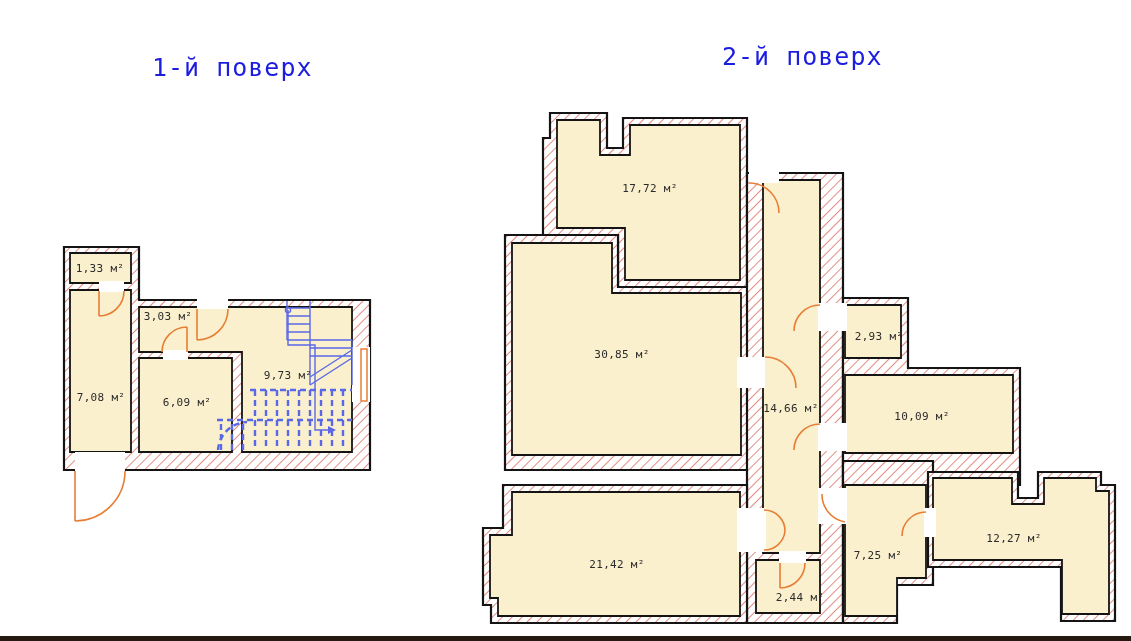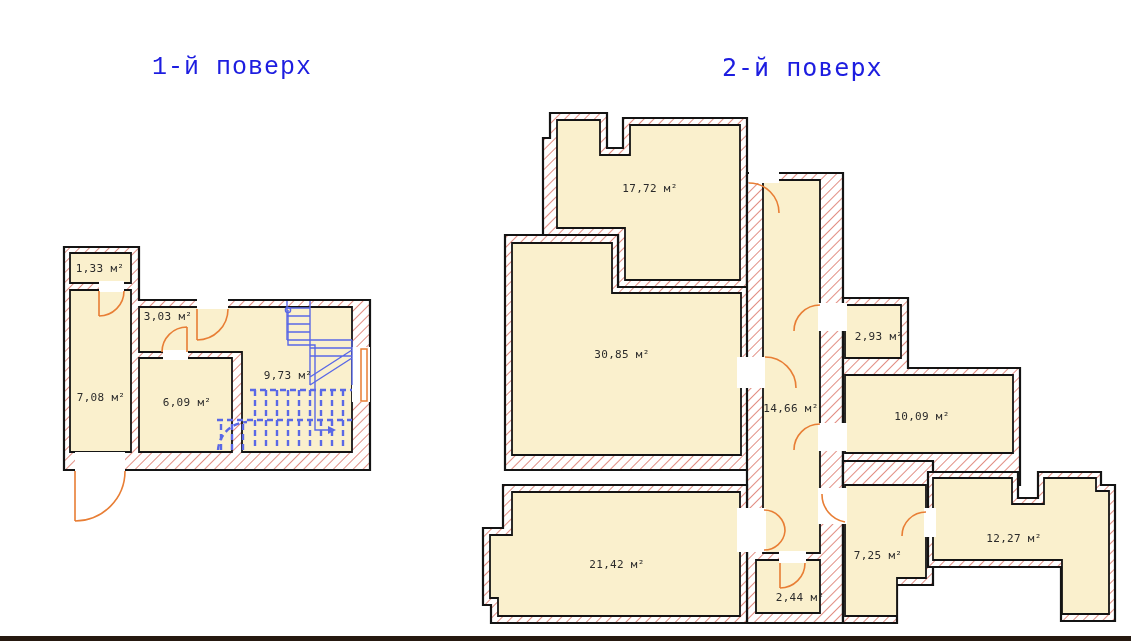--- a/index.html
+++ b/index.html
@@ -8,22 +8,22 @@
     font-family:"DejaVu Sans Mono","Liberation Mono",monospace;
     overflow:hidden;
   }
   .floor-title{
     position:absolute;
     color:var(--c-title,#1d1de0);
     font-size:25px;
     letter-spacing:1px;
     white-space:nowrap;
   }
-  #title-1{left:152px;top:53px;width:140px;text-align:center;font-family:Liberation Mono, monospace;}
-  #title-2{left:722px;top:53px;width:145px;}
+  #title-1{left:152px;top:53px;width:140px;text-align:center;}
+  #title-2{left:722px;top:42px;width:145px;}
   .plan-svg{position:absolute;}
   #plan-floor1{left:50px;top:238px;}
   #plan-floor2{left:478px;top:103px;}
   #bottom-bar{
     position:absolute;left:0;top:636px;width:1131px;height:5px;
     background:var(--c-bar,#261910);
   }
   svg text{
     font-family:"DejaVu Sans Mono","Liberation Mono",monospace;
     font-size:11px;

